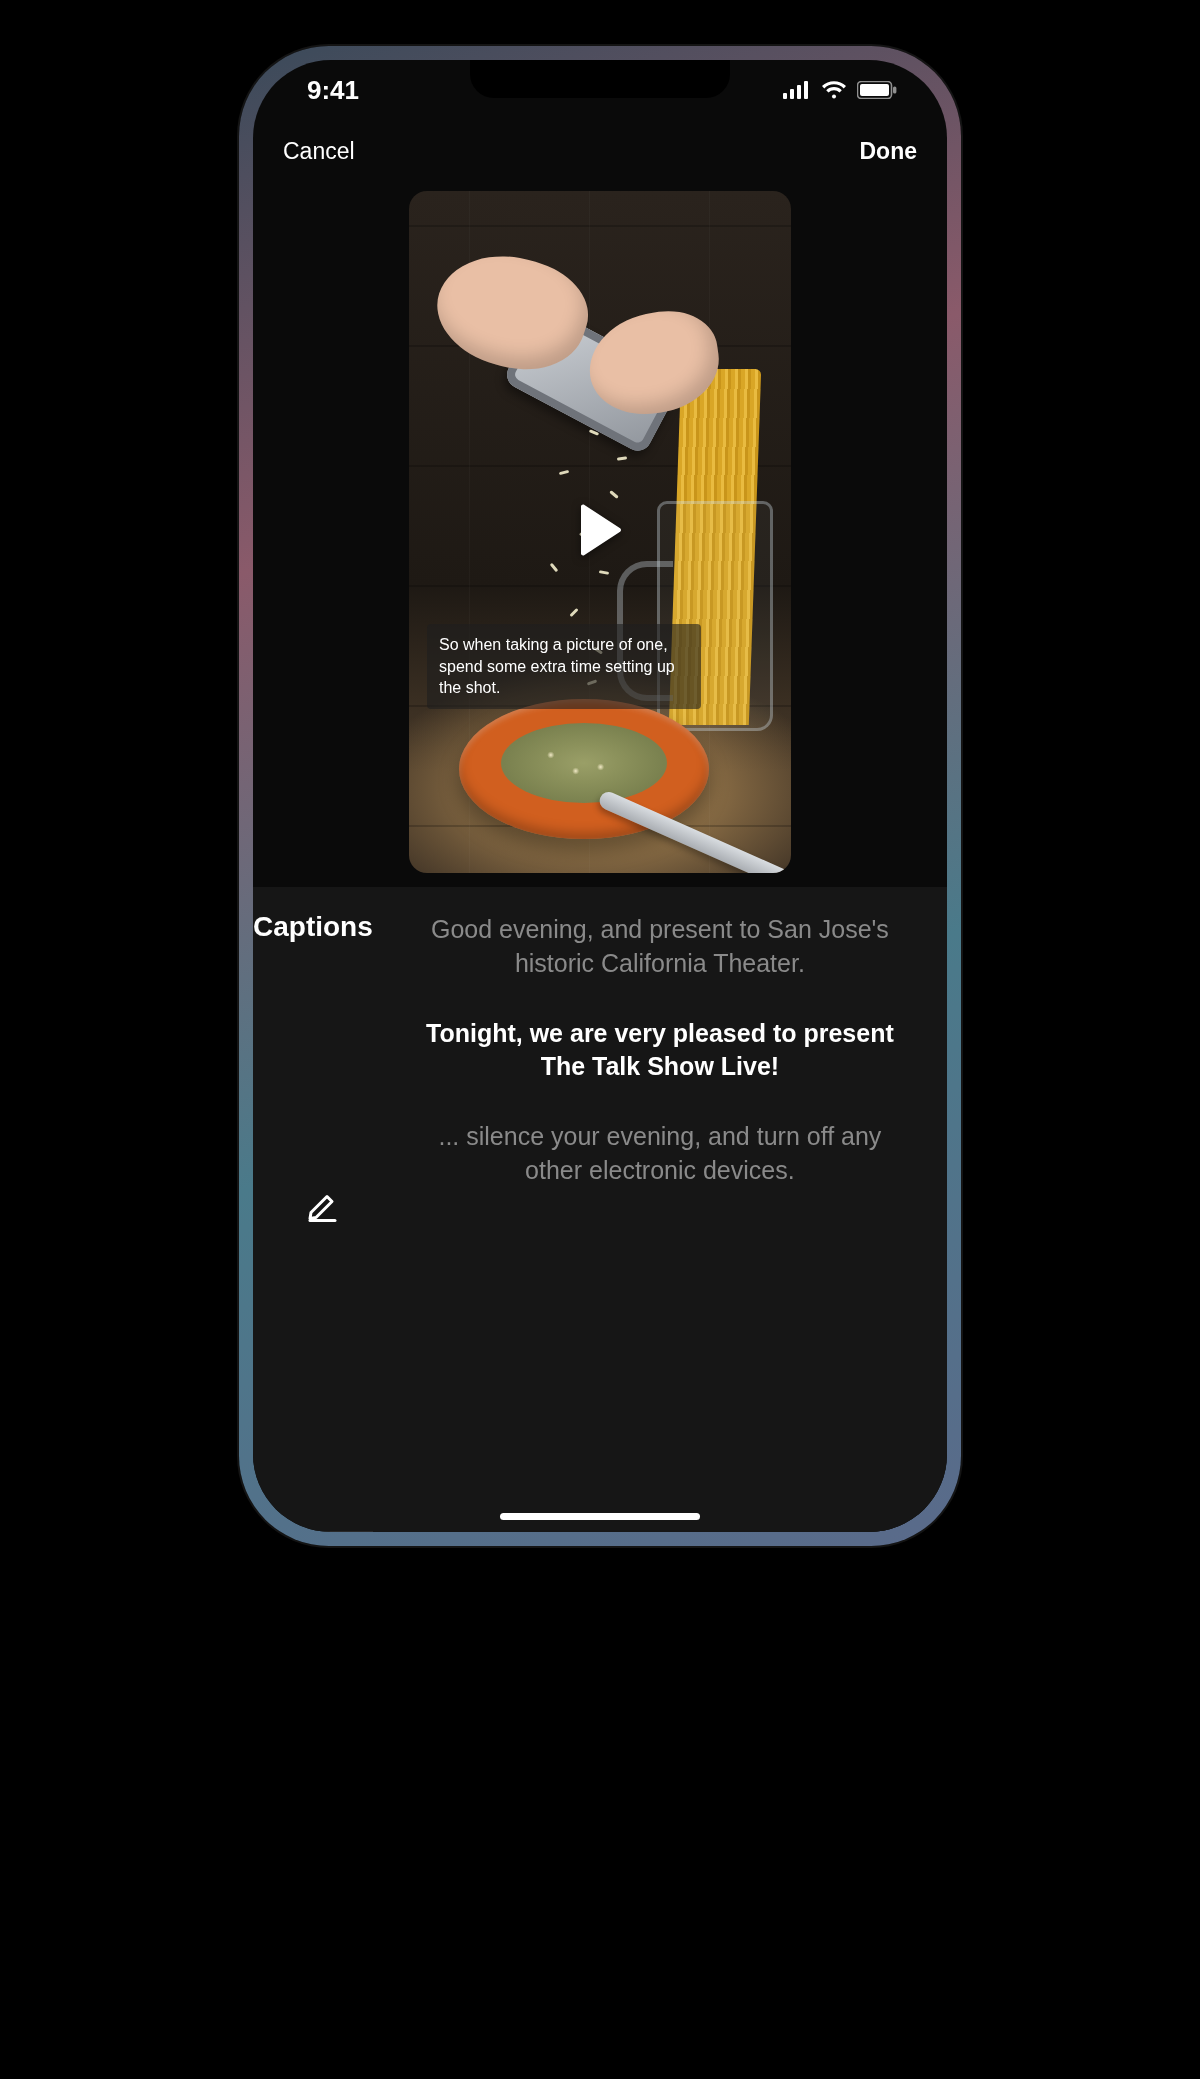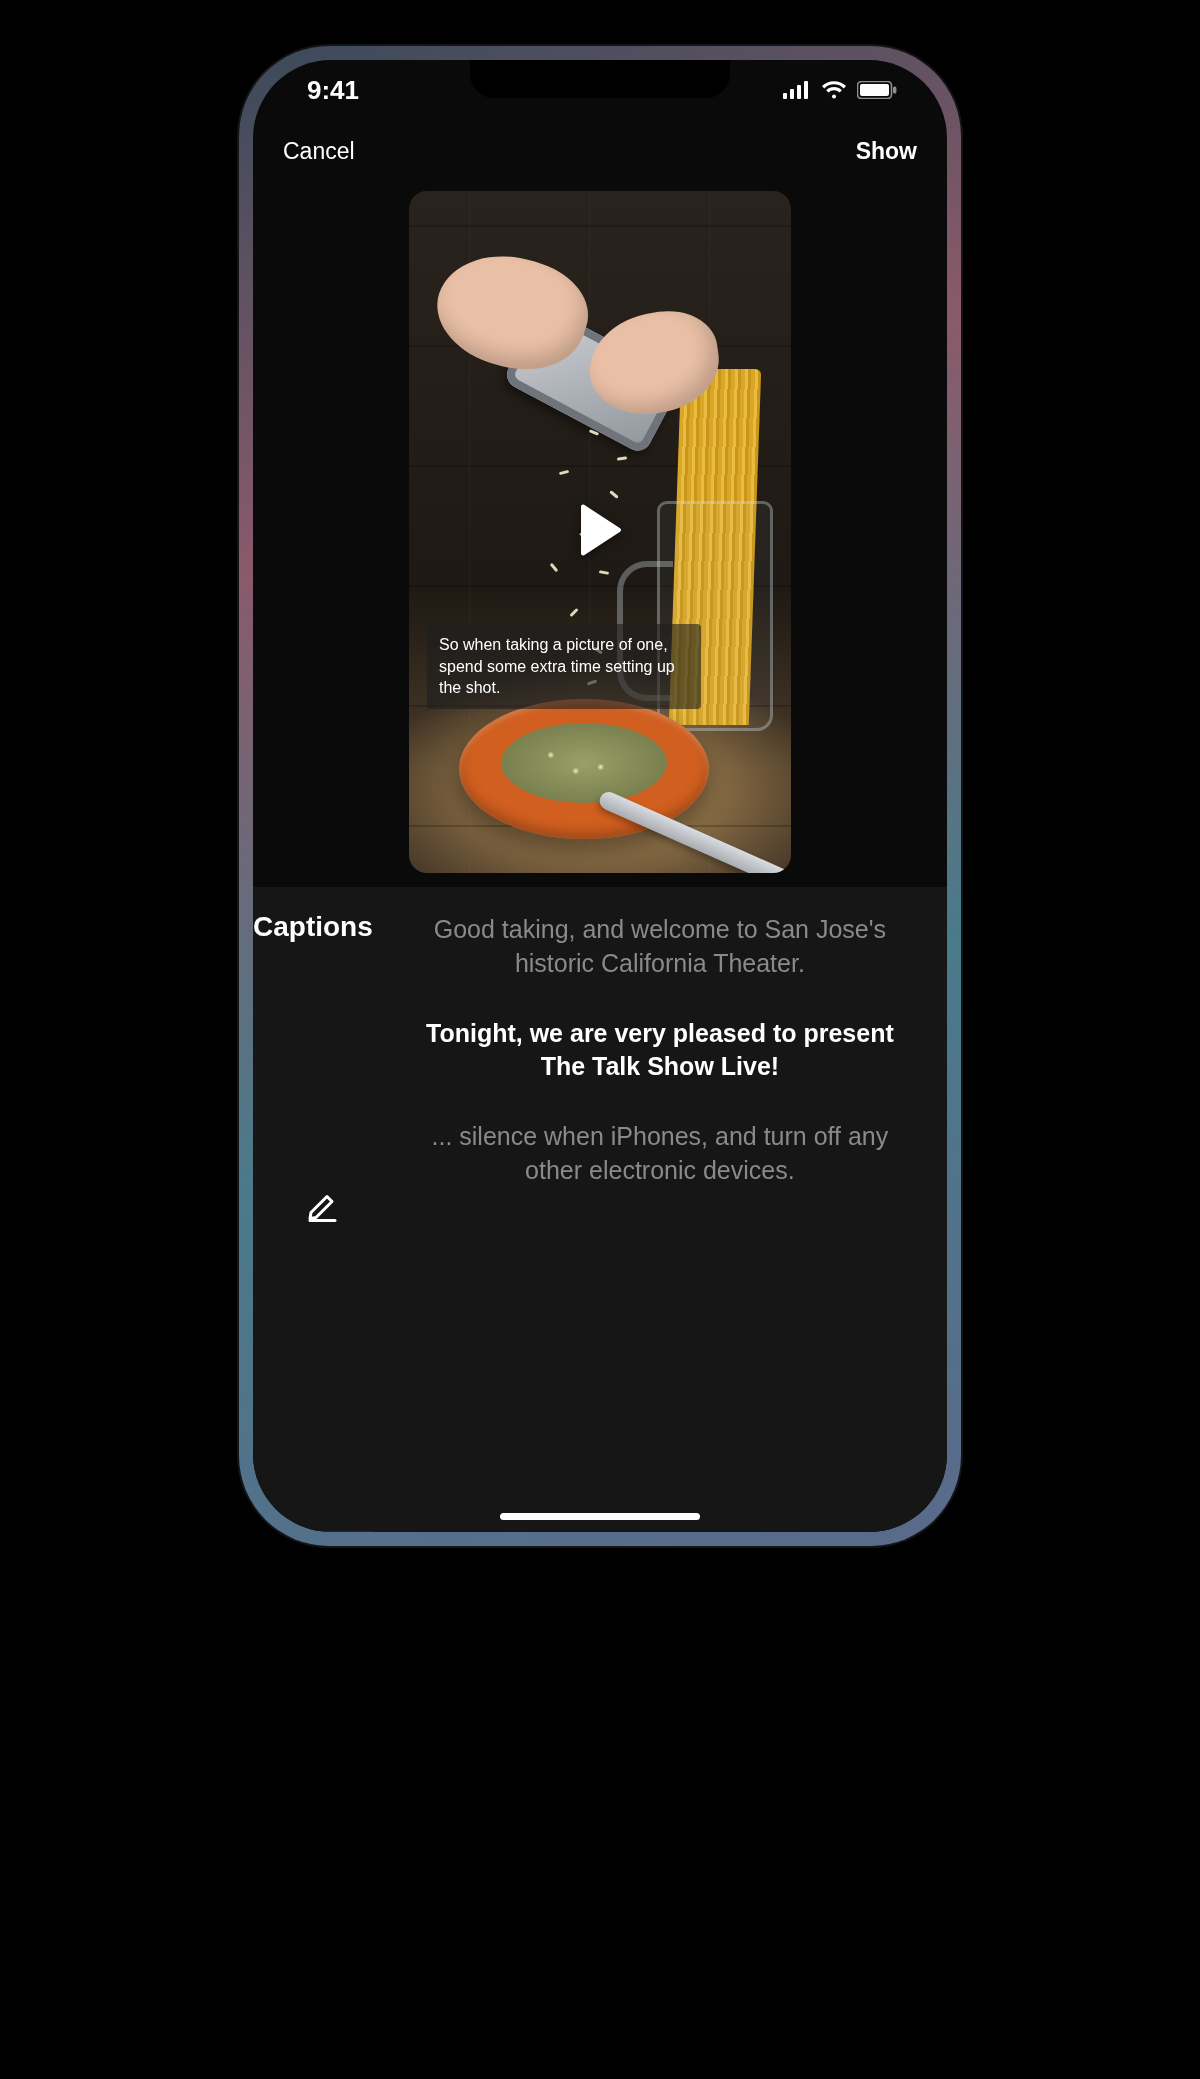--- a/index.html
+++ b/index.html
@@ -282,21 +282,21 @@
               <rect x="0.5" y="0.5" width="34" height="17" rx="4" fill="none" stroke="#fff" stroke-width="1.6" opacity=".55"></rect>
               <rect x="3" y="3" width="29" height="12" rx="2" fill="#fff"></rect>
               <rect x="36" y="5.5" width="3.4" height="7" rx="1.6" fill="#fff" opacity=".55"></rect>
             </svg>
         </span>
       </div>
     </div>
 
     <div class="nav-bar">
       <div class="cancel">Cancel</div>
-      <div class="done">Show</div>
+      <div class="done">Done</div>
     </div>
 
     <div class="preview-wrap">
       <div class="video-preview">
         <div class="jar">
           <div class="pasta"></div>
             <div class="glass"></div>
             <div class="handle"></div>
         </div>
         <div class="plate"></div>
@@ -337,22 +337,22 @@
             <svg width="34" height="34" viewBox="0 0 34 34">
                 <g fill="none" stroke="#fff" stroke-width="3" stroke-linecap="round" stroke-linejoin="round">
                   <path d="M6 24 L22 8 L27 13 L11 29 L5 30 L6 24 Z"></path>
                   <line x1="5" y1="32" x2="30" y2="32"></line>
                 </g>
               </svg>
           </span>
         </div>
       </div>
       <div class="captions-list">
-        <div class="caption-line">Good taking, and welcome to San Jose's historic California Theater.</div>
+        <div class="caption-line">Good evening, and present to San Jose's historic California Theater.</div>
         <div class="caption-line active">Tonight, we are very pleased to present The Talk Show Live!</div>
-        <div class="caption-line">... silence when iPhones, and turn off any other electronic devices.</div>
+        <div class="caption-line">... silence your evening, and turn off any other electronic devices.</div>
         <div class="fade-bottom"></div>
       </div>
     </div>
 
     <div class="home-indicator"></div>
   </div>
 </div>
 
 </body></html>

